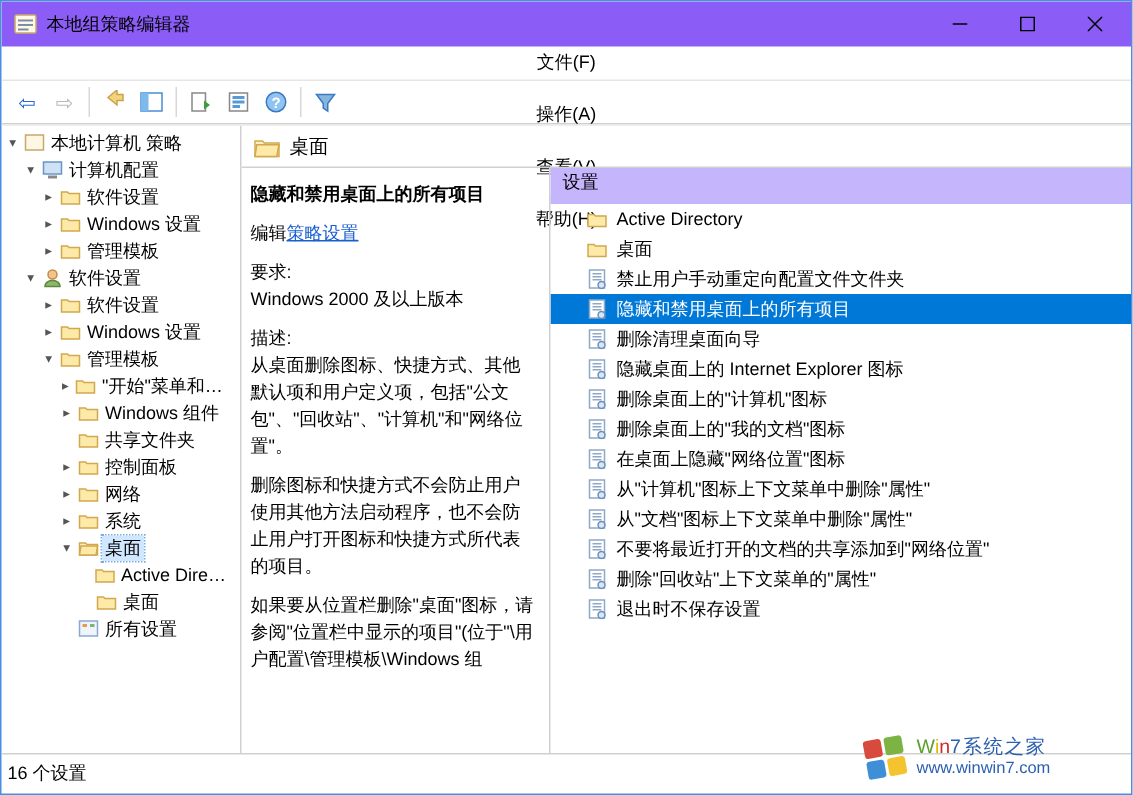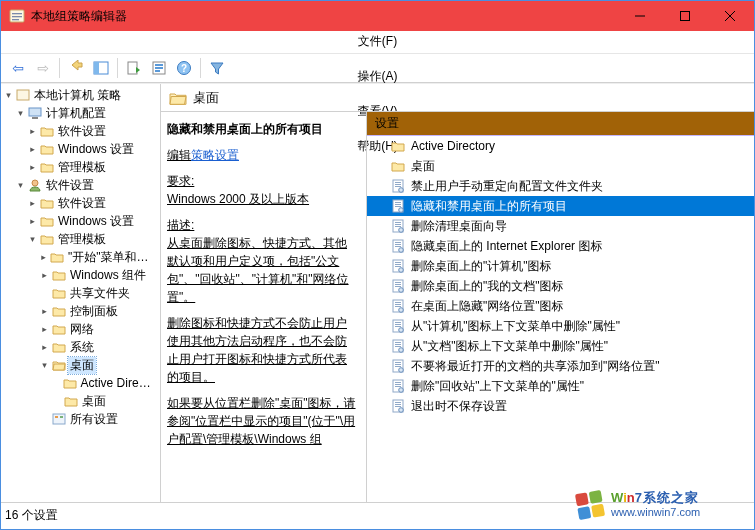--- a/index.html
+++ b/index.html
@@ -1,17 +1,17 @@
 <!DOCTYPE html>
 <html><head>
 <meta charset="utf-8">
 <style>
 * { box-sizing: border-box; margin: 0; padding: 0; font-family: "Microsoft YaHei", "Segoe UI", sans-serif; }
 body { width: 755px; height: 530px; background: #fff; overflow: hidden; border: 1px solid #4a8ee0; position: relative; }
-.titlebar { height: 30px; display: flex; align-items: center; padding: 0 2px 0 8px; background: #ef4444; }
+.titlebar { height: 30px; display: flex; align-items: center; padding: 0 2px 0 8px; background: #8b5cf6; }
 .titlebar .app-icon { width: 16px; height: 16px; margin-right: 6px; }
 .titlebar .title { font-size: 12px; flex: 1; color: #000; }
 .titlebar .winbtns { display: flex; }
 .titlebar .winbtn { width: 45px; height: 28px; display: flex; align-items: center; justify-content: center; font-size: 13px; color: #333; }
 .menubar { height: 22px; display: flex; align-items: center; padding: 0 4px; font-size: 12px; gap: 14px; flex-direction: column; }
 .menubar .menuitem { padding: 2px 8px; cursor: default; }
 .toolbar { height: 30px; display: flex; align-items: center; padding: 2px 6px; border-top: 1px solid #e6e6e6; border-bottom: 1px solid #d0d0d0; gap: 3px; }
 .toolbar .tb { width: 22px; height: 22px; display: flex; align-items: center; justify-content: center; }
 .toolbar .sep { width: 1px; height: 20px; background: #d8d8d8; margin: 0 2px; }
 .arrow { font-size: 14px; line-height: 1; }
@@ -28,35 +28,35 @@
 .tree .sel > .row .lbl { background: #cfe7ff; outline: 1px dotted #7faedc; }
 .pad0{padding-left:2px}.pad1{padding-left:14px}.pad2{padding-left:26px}.pad3{padding-left:38px}.pad4{padding-left:50px}
 .right { flex: 1; display: flex; flex-direction: column; overflow: hidden; }
 .hdr { height: 28px; display: flex; align-items: center; padding: 4px 8px; border-bottom: 1px solid #d0d0d0; gap: 6px; }
 .hdr .hic { width: 18px; height: 16px; }
 .hdr .htxt { font-size: 13px; }
 .content { flex: 1; display: flex; overflow: hidden; }
 .desc { width: 205px; padding: 8px 8px 4px 6px; font-size: 12px; color: #000; line-height: 1.5; overflow: hidden; }
 .desc .dtitle { font-weight: bold; margin-bottom: 8px; }
 .desc .link { color: #1a5fd0; text-decoration: underline; cursor: pointer; }
-.desc p { margin-bottom: 8px; text-decoration: underline; }
+.desc p { margin-bottom: 8px; }
 .list { flex: 1; display: flex; flex-direction: column; border-left: 1px solid #d0d0d0; overflow: hidden; }
-.list-hdr { height: 24px; display: flex; align-items: center; padding: 4px 8px; font-size: 12px; border-bottom: 1px solid #c4b5fd; background: #a16207; }
+.list-hdr { height: 24px; display: flex; align-items: center; padding: 4px 8px; font-size: 12px; border-bottom: 6px solid #c4b5fd; background: #c4b5fd; }
 .list-body { flex: 1; overflow: auto; font-size: 12px; position: relative; }
 .li { display: flex; align-items: center; height: 20px; padding: 0 6px 0 24px; gap: 6px; white-space: nowrap; cursor: default; }
 .li.selected { background: #0078d7; color: #fff; }
 .li .ficon { width: 14px; height: 14px; display: inline-flex; align-items: center; justify-content: center; }
 .tabs { height: 22px; display: flex; align-items: flex-end; font-size: 12px; border-top: 1px solid #d0d0d0; padding-left: 6px; }
 .tabs .tab { padding: 2px 10px; border: 1px solid #c0c0c0; border-top: none; border-radius: 0 0 3px 3px; background: #fff; margin-right: -1px; cursor: default; }
 .tabs .tab.active { background: #fff; }
 .status { height: 26px; display: flex; align-items: center; padding: 0 4px; font-size: 12px; border-top: 1px solid #d0d0d0; }
 .watermark { position: absolute; right: 6px; bottom: 4px; width: 175px; height: 40px; display: flex; align-items: center; gap: 4px; pointer-events: none; }
 .watermark .wlogo { width: 34px; height: 34px; }
 .watermark .wtext { display: flex; flex-direction: column; line-height: 1.15; }
-.watermark .w1 { font-size: 13px; font-weight: bold; white-space: nowrap; }
+.watermark .w1 { font-size: 13px; font-weight: normal; white-space: nowrap; }
 .watermark .w1 .w { color: #5aa02c; } .watermark .w1 .i { color: #e7b400; } .watermark .w1 .n { color: #cc292b; } .watermark .w1 .rest { color: #2b5fb0; letter-spacing: 1px; }
 .watermark .w2 { font-size: 11px; color: #2b5fb0; white-space: nowrap; }
 svg { display: block; }
 </style>
 </head>
 <body>
 
 <div class="titlebar">
   <span class="app-icon">
     <svg width="16" height="16">

